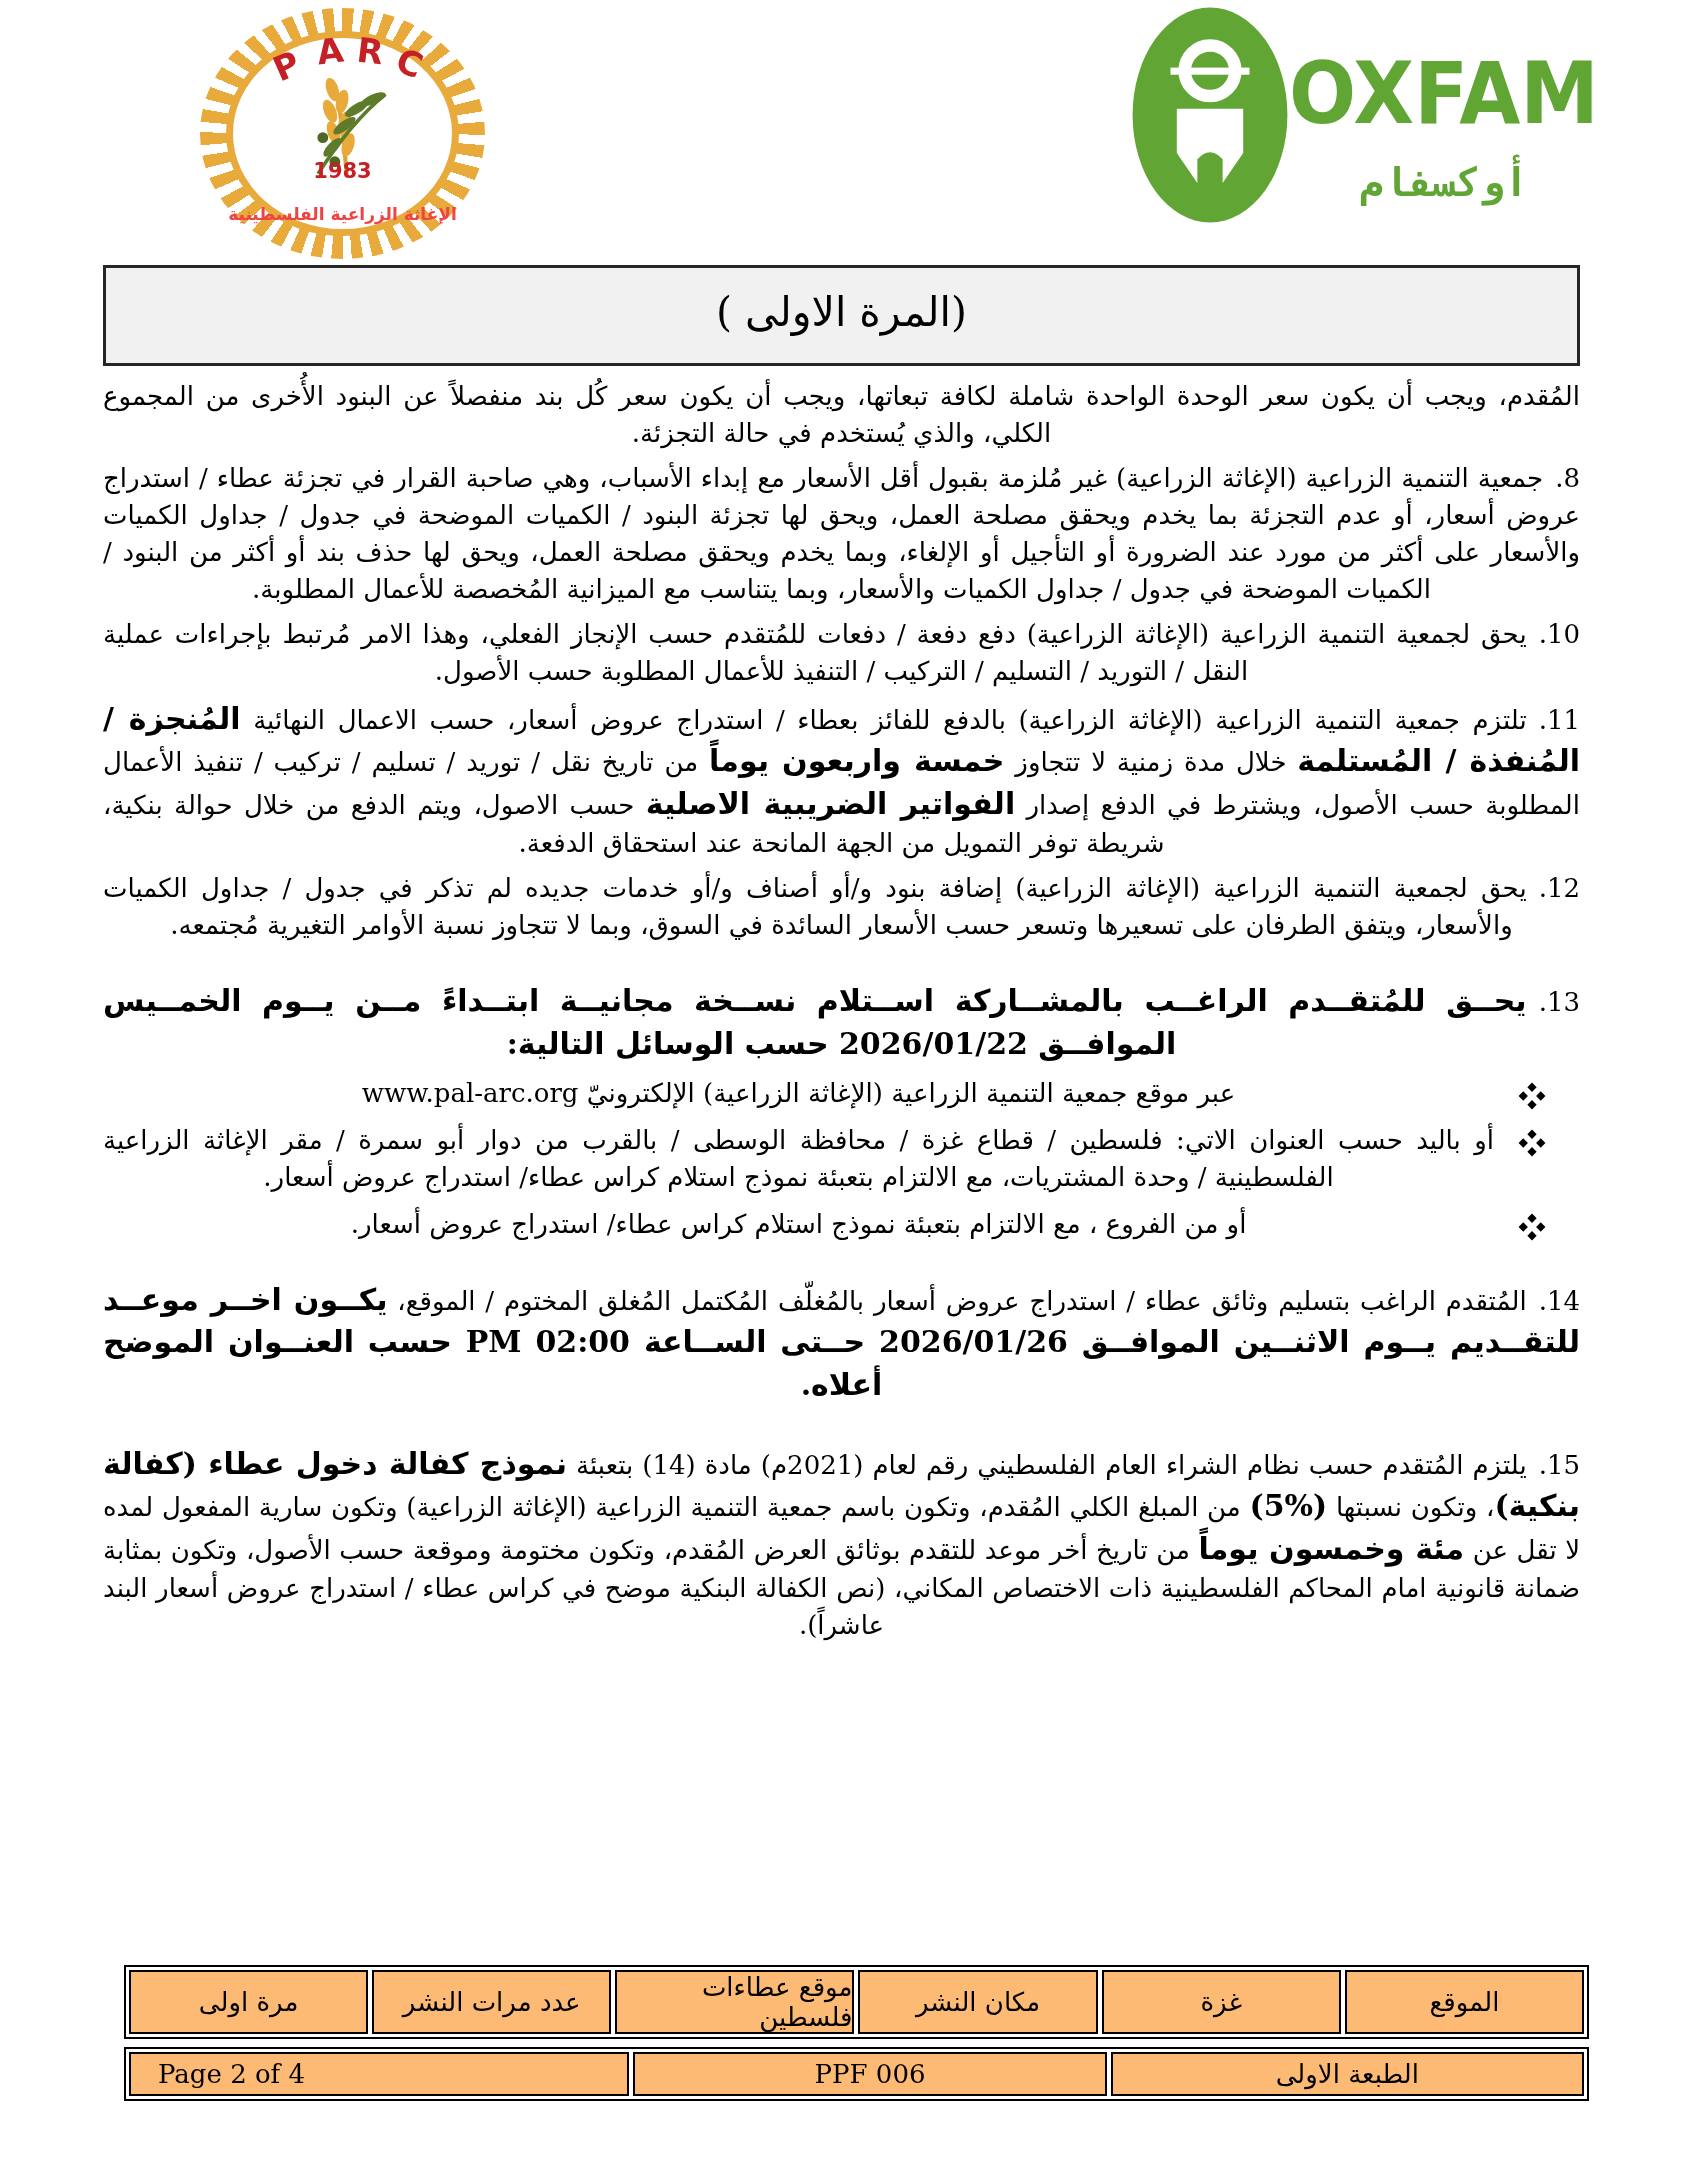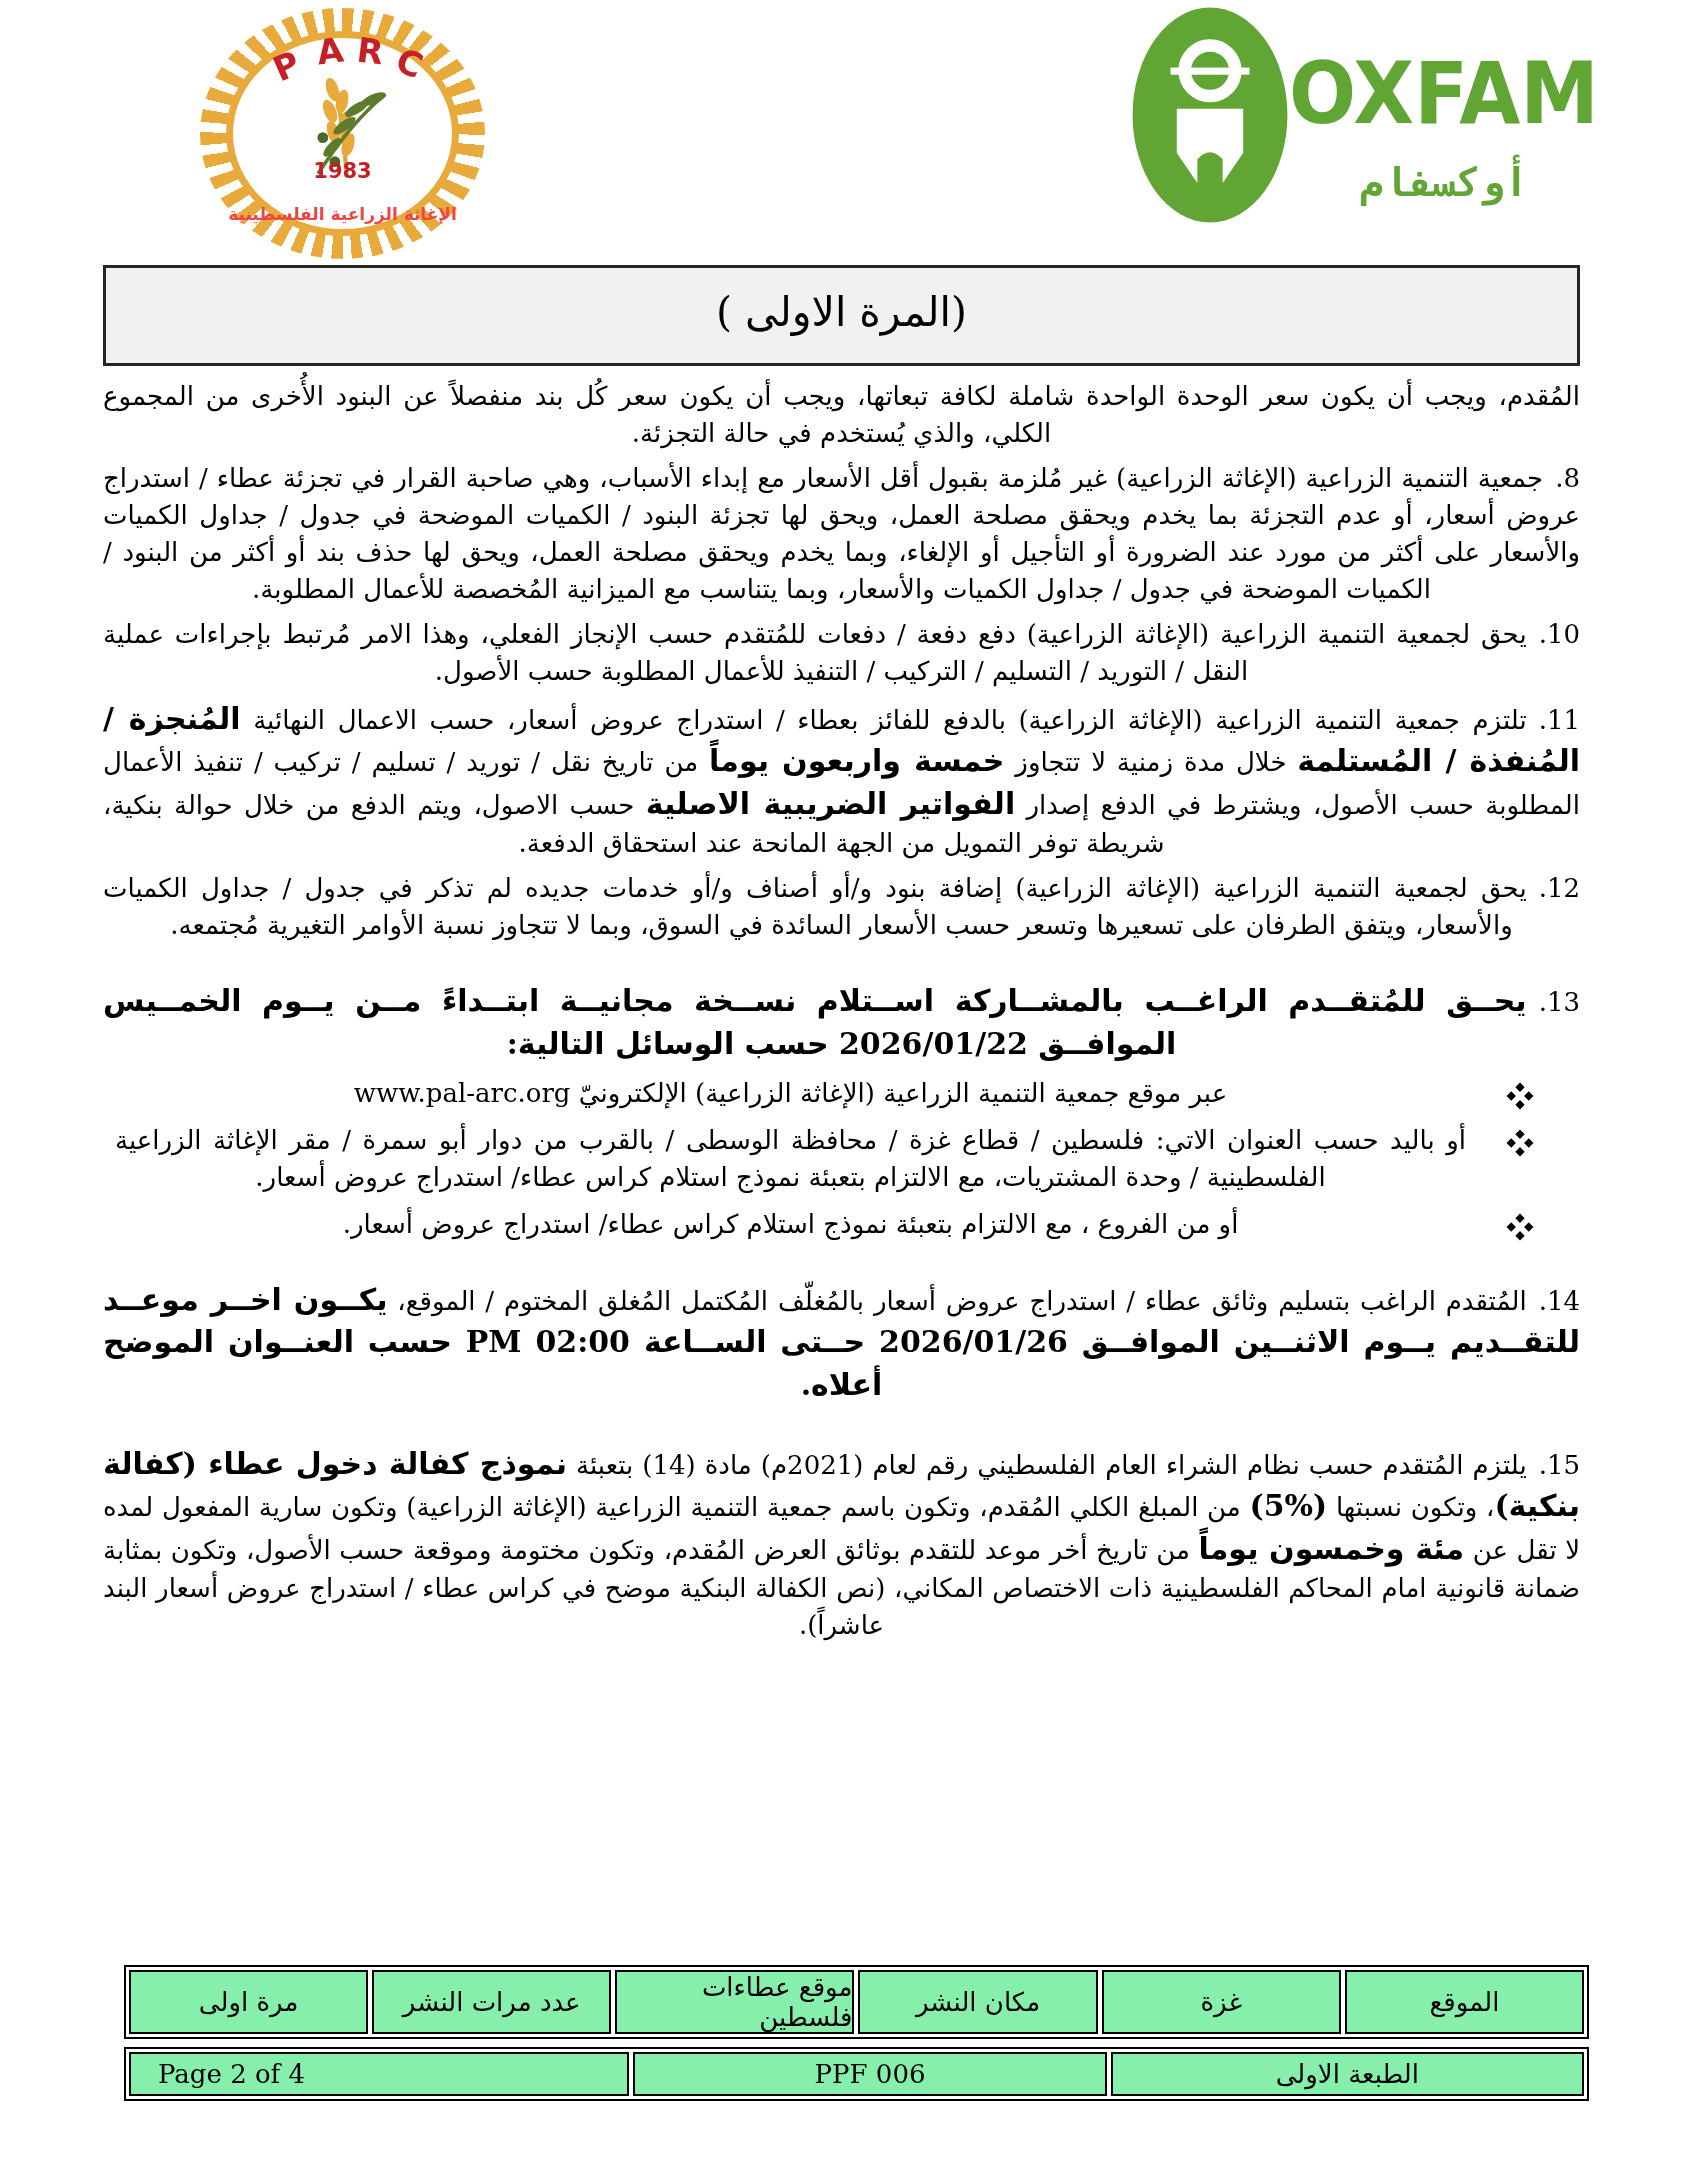--- a/index.html
+++ b/index.html
@@ -47,31 +47,31 @@
   .titlebox .t2 { font-size:41px; font-weight:normal; line-height:1.3; margin-top:8px; }
 
   .para, .item { font-size:26px; line-height:1.42; text-align:justify;
     text-align-last:center; margin:8px 0; }
   .para { margin-top:12px; }
   .item .num { margin-left:12px; white-space:pre; }
   .bb { font-weight:bold; font-size:30px; }
   .mt { margin-top:36px; }
 
   .bullets { margin:2px 34px 2px 0; }
-  .bullet { display:flex; gap:40px; margin:10px 12px; align-items:flex-start; }
+  .bullet { display:flex; gap:24px; margin:10px 0; align-items:flex-start; }
   .bicon { flex:none; margin-top:7px; }
   .bullet p { flex:1; margin:0; font-size:26px; line-height:1.42;
     text-align:justify; text-align-last:center; }
 
   
   .footer { margin-top:auto; margin-left:124px; margin-right:94px; margin-bottom:77px;
     direction:rtl; flex:none; }
   .frow { display:flex; gap:4px; border:2px solid #000; padding:3px; background:#fff; }
   .frow + .frow { margin-top:8px; }
-  .fcell { flex:1; border:2px solid #000; background:#86efac; min-height:44px;
+  .fcell { flex:1; border:2px solid #000; background:#fdba74; min-height:44px;
     display:flex; align-items:center; justify-content:center; font-size:26px; box-sizing:border-box; }
   .fcell.latin-left { direction:ltr; justify-content:flex-start; padding-left:27px; }
 </style>
 </head>
 <body>
 
 <div class="page">
 
   <div class="header">
 

